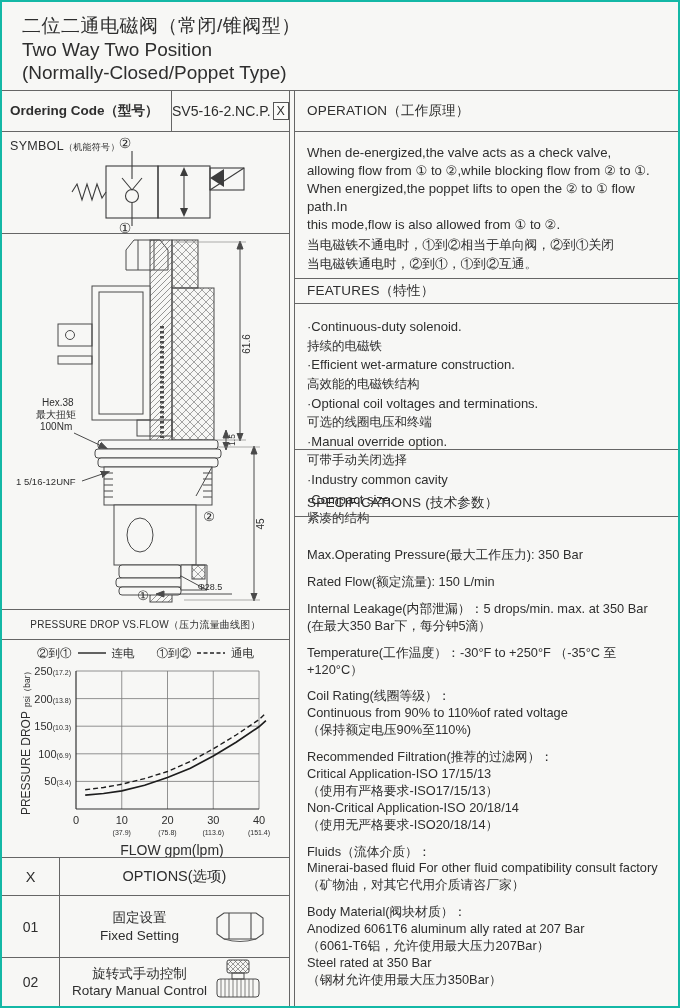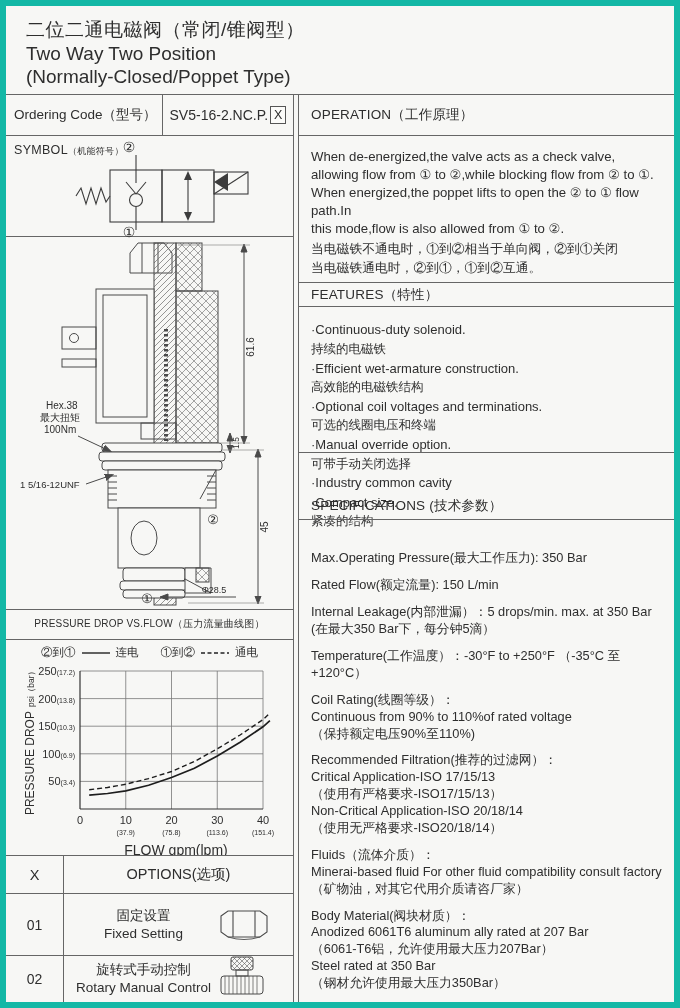--- a/index.html
+++ b/index.html
@@ -1,30 +1,30 @@
 <!DOCTYPE html>
 <html><head>
 <meta charset="utf-8">
 <style>
   html,body{margin:0;padding:0;background:#ffffff;}
   body{font-family:"Liberation Sans",sans-serif;color:#2e2e2e;-webkit-font-smoothing:antialiased;}
   .page{position:relative;width:680px;height:1008px;box-sizing:border-box;background:#f7f7f5;
-        border:6px solid #14b8a6;display:flex;flex-direction:column;overflow:hidden;}
+        border:2px solid #14b8a6;display:flex;flex-direction:column;overflow:hidden;}
   
   .title-block{padding:12px 20px 6px 20px;border-bottom:1px solid #666;}
   .title-zh{font-size:19px;letter-spacing:.5px;line-height:1.25;}
   .title-en{font-size:19px;line-height:1.22;}
   
   .main{flex:1;display:flex;min-height:0;}
   .left-col{width:288px;box-sizing:border-box;border-right:1px solid #666;display:flex;flex-direction:column;}
   .right-col{flex:1;box-sizing:border-box;border-left:1px solid #666;margin-left:4px;display:flex;flex-direction:column;min-width:0;}
   .sect{border-bottom:1px solid #666;box-sizing:border-box;}
   
   .code-row{height:41px;display:flex;}
-  .code-label{width:157px;box-sizing:border-box;border-right:1px solid #666;display:flex;align-items:center;padding-left:8px;font-size:13.5px;}
+  .code-label{width:170px;box-sizing:border-box;border-right:1px solid #666;display:flex;align-items:center;padding-left:8px;font-size:13.5px;font-weight:bold;}
   .code-value{flex:1;display:flex;align-items:center;justify-content:center;font-size:14px;}
   .xbox{border:1px solid #555;padding:0 3px;margin-left:2px;font-size:12.5px;line-height:16px;background:#fbfbf9;}
   
   .symbol-section{height:102px;position:relative;}
   .symbol-label{position:absolute;top:7px;left:8px;font-size:12.5px;letter-spacing:.3px;}
   .symbol-label .zh{font-size:9px;}
   
   .drawing-section{height:376px;overflow:hidden;}
   
   .pd-header{height:30px;display:flex;align-items:center;justify-content:center;font-size:10px;letter-spacing:.2px;}

